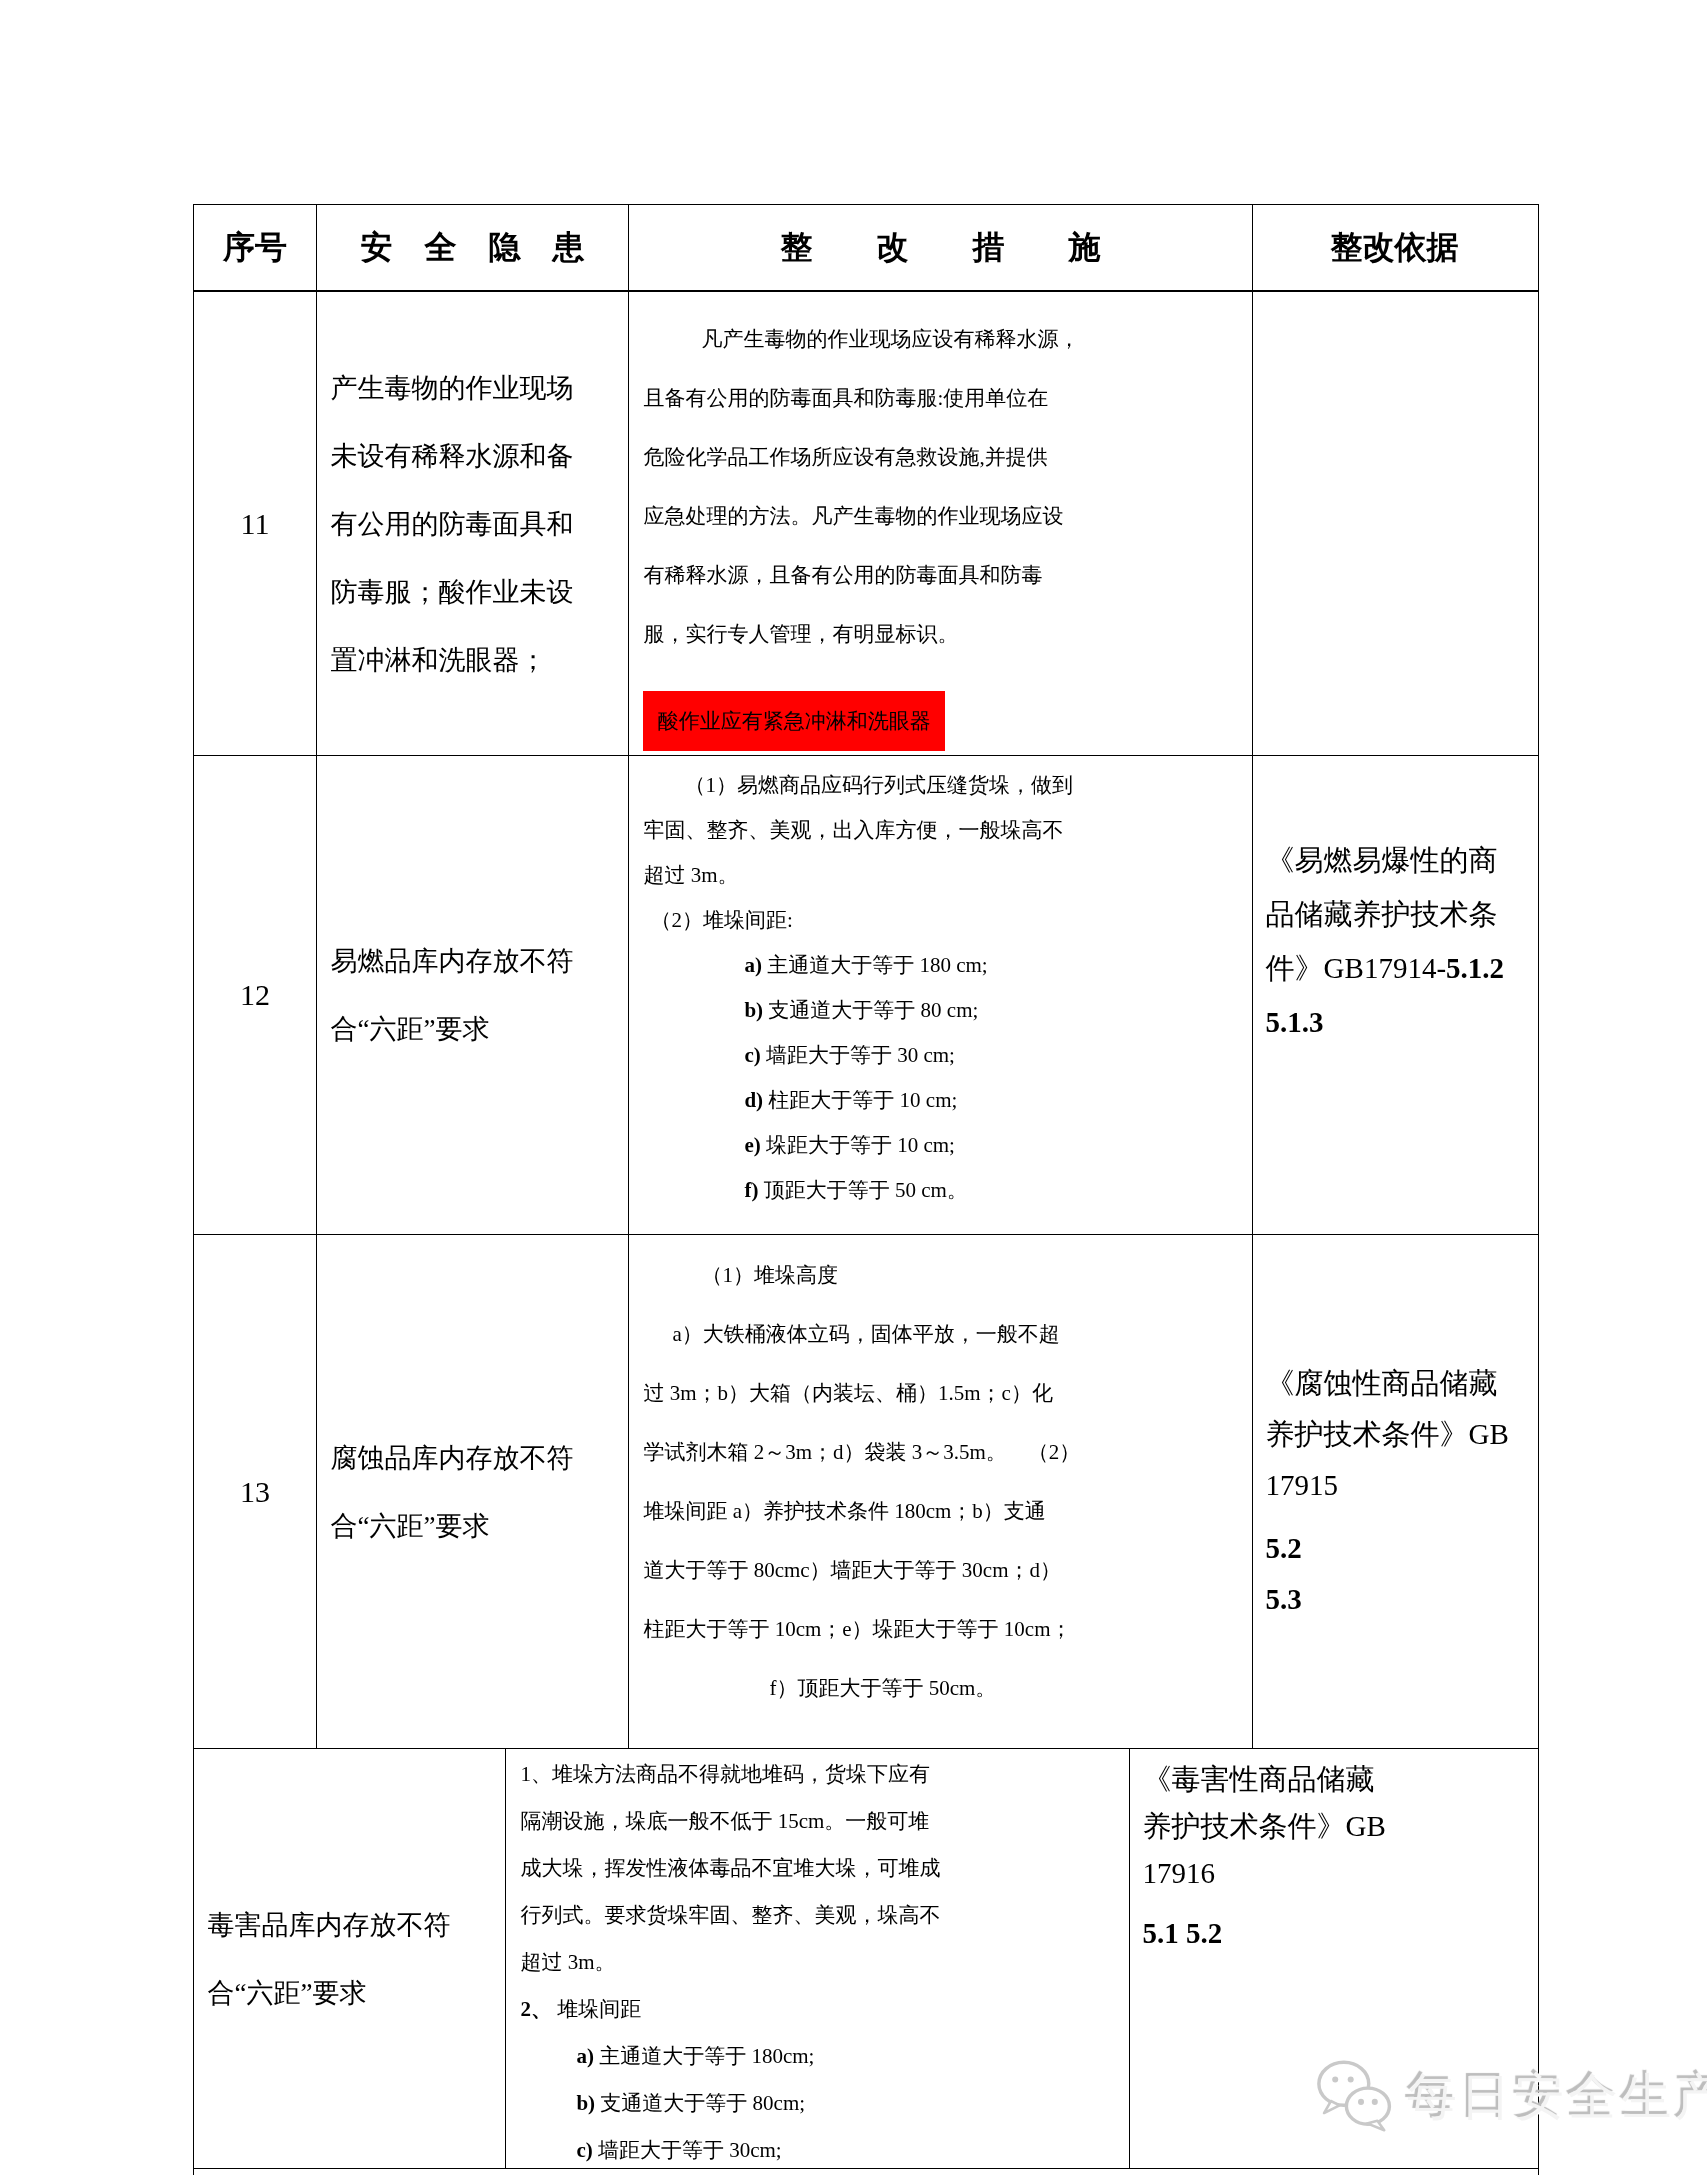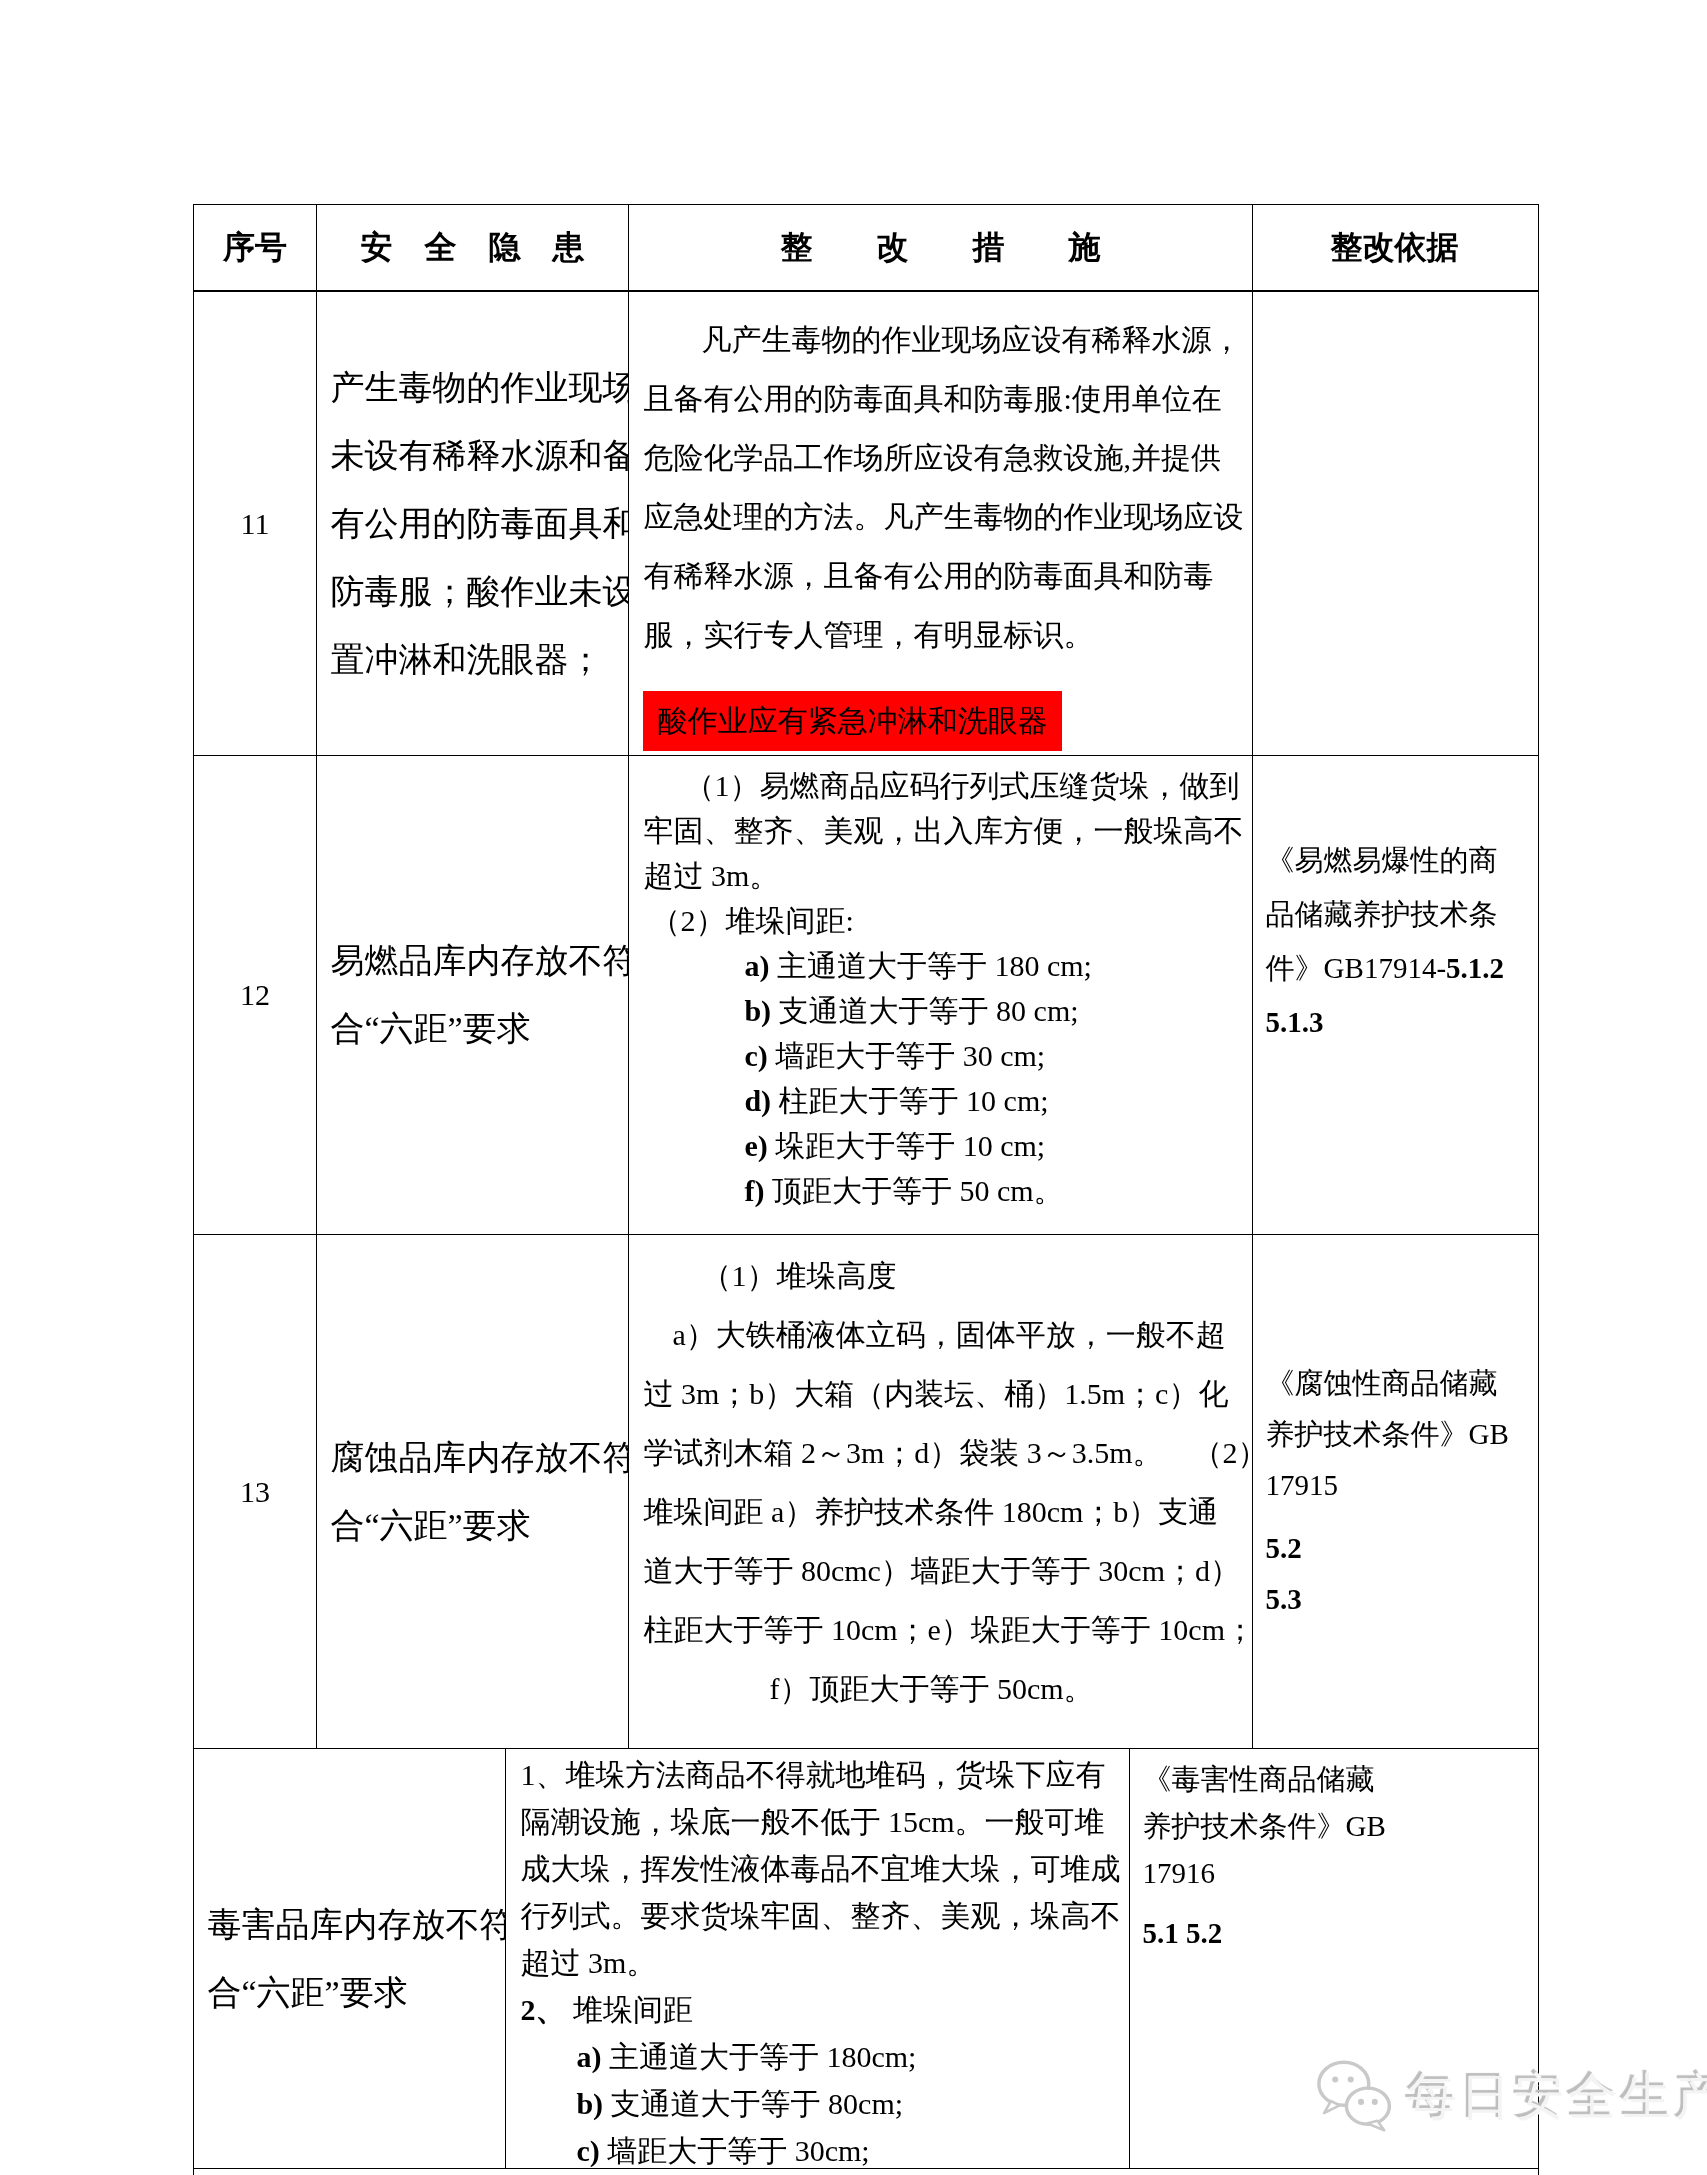--- a/index.html
+++ b/index.html
@@ -13,22 +13,22 @@
     border:1.8px solid var(--border,#000);border-bottom:none;box-sizing:border-box;
     display:flex;flex-direction:column;overflow:hidden;background:#fff;
   }
   .trow{display:flex;flex-shrink:0;box-sizing:border-box;border-bottom:1.8px solid var(--border,#000);}
   .theader{height:87px;border-bottom:2.7px solid var(--border,#000);}
   .row-11{height:464px}.row-12{height:479px}.row-13{height:514px}.row-14{height:420px}
   .cell{box-sizing:border-box;border-right:1.8px solid var(--border,#000);overflow:hidden;}
   .cell:last-child{border-right:none;}
   .c-no{width:123px;display:flex;align-items:center;justify-content:center;font-size:30px;}
   .c-haz{width:312px;display:flex;flex-direction:column;justify-content:center;
-         padding:0 9px 0 13.5px;font-size:34px;line-height:68px;}
-  .c-mea{width:624px;font-size:30px;padding:12.6px 7.2px 0 14.4px;}
+         padding:0 9px 0 13.5px;font-size:27px;line-height:68px;}
+  .c-mea{width:624px;font-size:21px;padding:12.6px 7.2px 0 14.4px;}
   .c-bas{width:283px;font-size:29px;padding:0 5.4px 0 12.6px;display:flex;flex-direction:column;}
   .v-center{justify-content:center;}
   .v-upper{justify-content:flex-start;padding-top:77px;}
   .v-top{justify-content:flex-start;padding-top:7.2px;}
   .th{display:flex;align-items:center;justify-content:center;font-weight:bold;font-size:32px;}
   .row-11 .c-mea{line-height:59px;padding-top:18px;}
   .row-12 .c-mea{line-height:45px;padding-top:7.2px;}
   .row-13 .c-mea{line-height:59px;padding-top:10.8px;}
   .row-14 .c-mea{line-height:47px;padding-top:1.8px;}
   .row-12 .c-bas{line-height:54px;}

